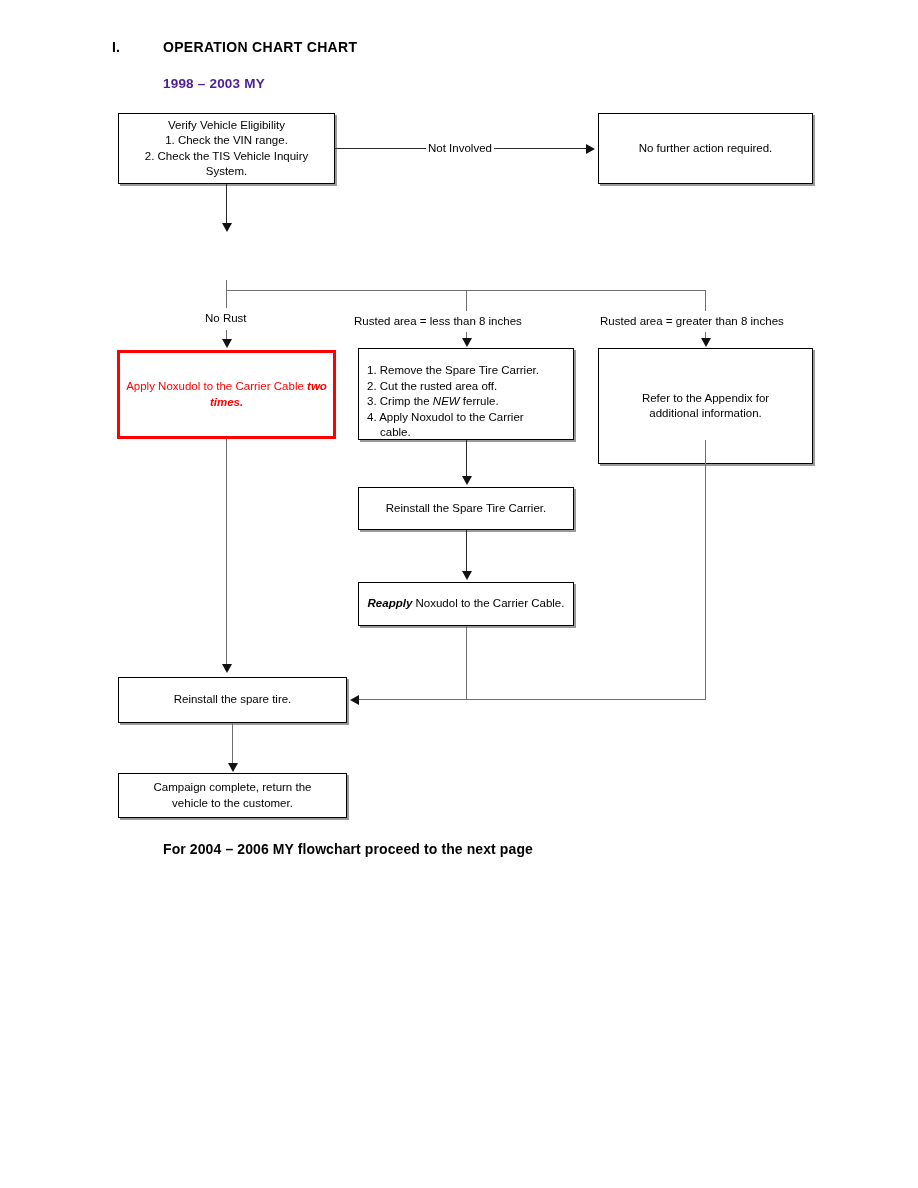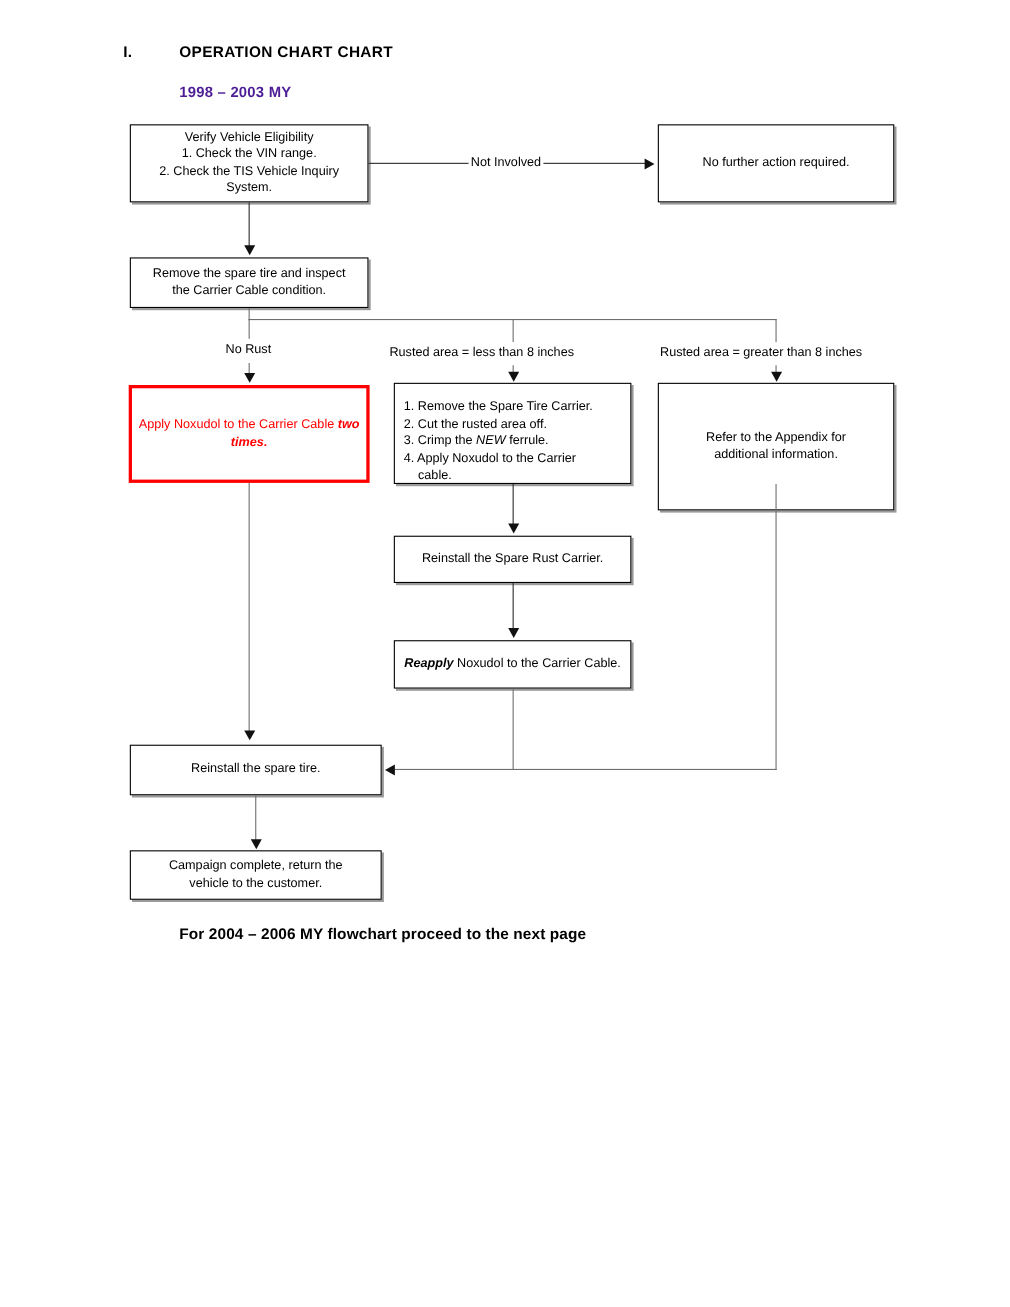--- a/index.html
+++ b/index.html
@@ -151,26 +151,20 @@
     <span class="txt">No further action required.</span>
   </div>
 
   <div class="ln h dark" style="left:335px; top:148px; width:254px;"></div>
   <div class="arrow-right" style="left:586px; top:144px;"></div>
   <div class="edge-label" style="left:426px; top:141px;">Not Involved</div>
 
   <div class="ln v dark" style="left:226px; top:184px; height:42px;"></div>
   <div class="arrow-down" style="left:222px; top:223px;"></div>
 
-  <div class="node" style="left:118px; top:234px; width:217px; height:46px;">
-    <span class="txt">
-      <span>Remove the spare tire and inspect</span><br>
-      <span>the Carrier Cable condition.</span>
-    </span>
-  </div>
 
   <div class="ln v" style="left:226px; top:280px; height:11px;"></div>
 
   <div class="ln h" style="left:226px; top:290px; width:480px;"></div>
 
   <div class="ln v" style="left:226px; top:290px; height:18px;"></div>
   <div class="edge-label" style="left:203px; top:311px;">No Rust</div>
   <div class="ln v" style="left:226px; top:330px; height:12px;"></div>
   <div class="arrow-down" style="left:222px; top:339px;"></div>
 
@@ -202,21 +196,21 @@
     <span class="txt">
       <span>Refer to the Appendix for</span><br>
       <span>additional information.</span>
     </span>
   </div>
 
   <div class="ln v dark" style="left:466px; top:440px; height:40px;"></div>
   <div class="arrow-down" style="left:462px; top:476px;"></div>
 
   <div class="node" style="left:358px; top:487px; width:216px; height:43px;">
-    <span class="txt">Reinstall the Spare Rust Carrier.</span>
+    <span class="txt">Reinstall the Spare Tire Carrier.</span>
   </div>
 
   <div class="ln v dark" style="left:466px; top:530px; height:44px;"></div>
   <div class="arrow-down" style="left:462px; top:571px;"></div>
 
   <div class="node" style="left:358px; top:582px; width:216px; height:44px;justify-content:flex-end;">
     <span class="txt"><b class="bi">Reapply</b><span> Noxudol to the Carrier Cable.</span></span>
   </div>
 
   <div class="ln v" style="left:226px; top:439px; height:228px;"></div>

